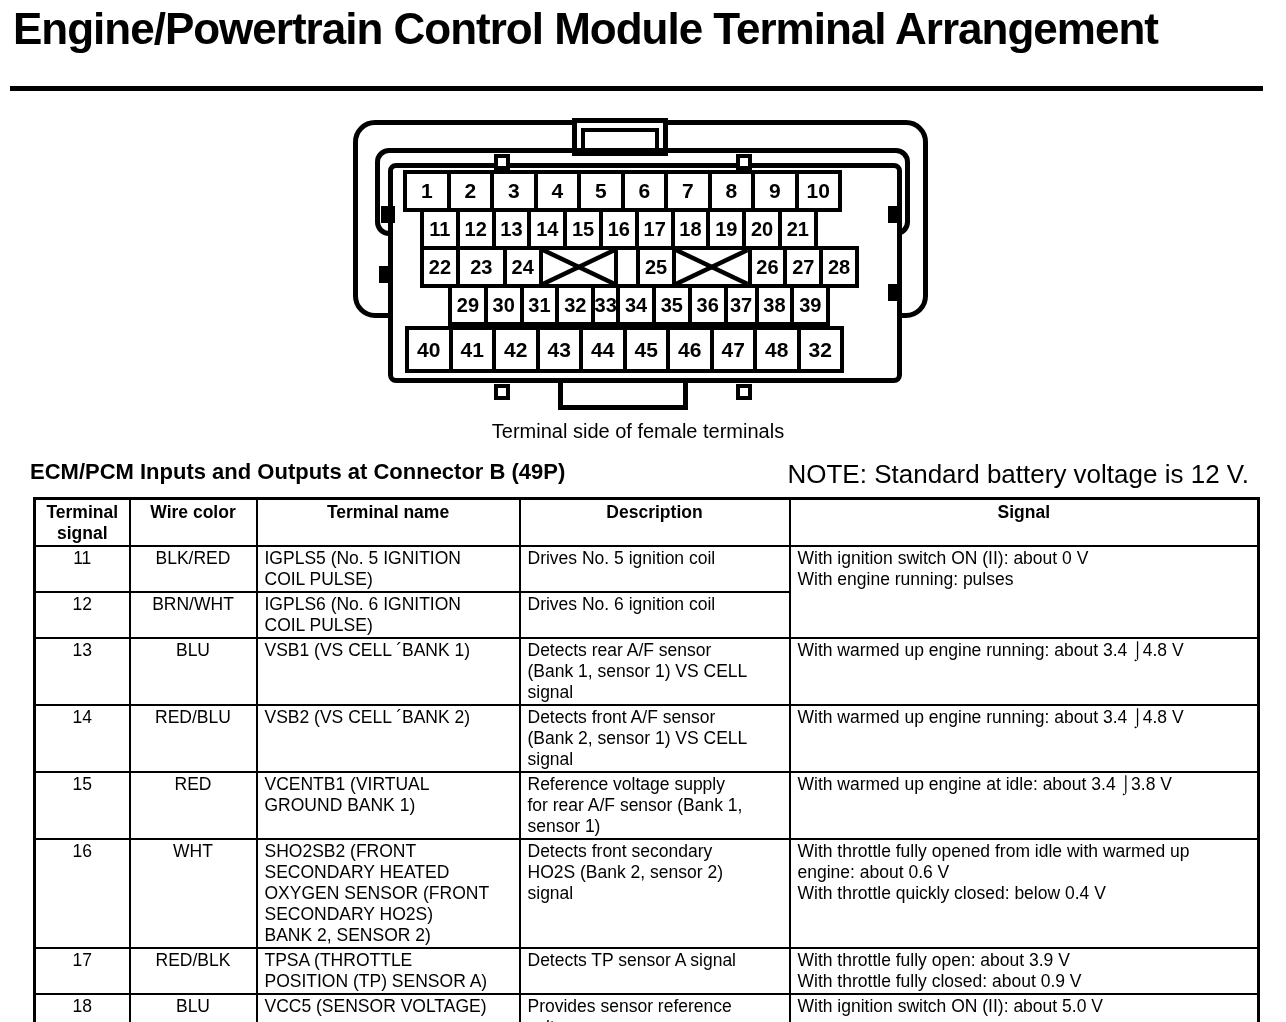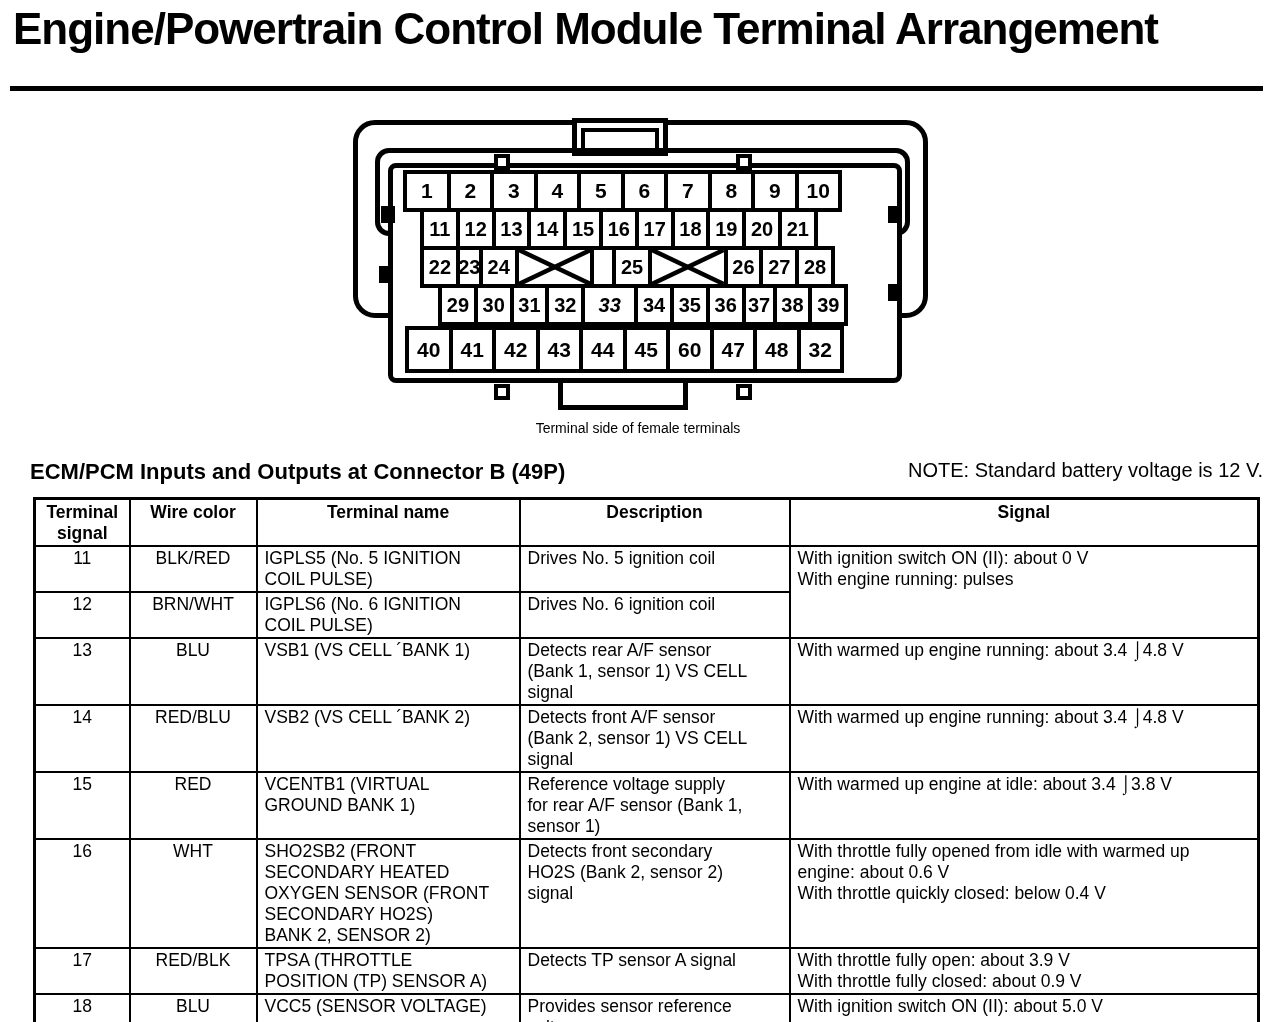--- a/index.html
+++ b/index.html
@@ -44,26 +44,26 @@
     height:100%;border:4px solid #000;background:#fff;margin-right:-4px;
     display:flex;align-items:center;justify-content:center;
     font-weight:bold;font-size:20px;position:relative;
   }
   .t-cell.lg{font-size:21px;}
   .t-cell.xcell svg{position:absolute;inset:0;width:100%;height:100%;display:block;}
   .t-cell.xcell line{stroke:#000;stroke-width:4.5;vector-effect:non-scaling-stroke;}
 
   .connector-caption{
     position:absolute;left:338px;top:420px;width:600px;text-align:center;
-    font-size:14px;
+    font-size:20px;
   }
 
   
   .section-heading{position:absolute;left:30px;top:459px;font-size:22px;font-weight:bold;white-space:nowrap;}
-  .note-text{position:absolute;right:23px;top:459px;font-size:20px;white-space:nowrap;}
+  .note-text{position:absolute;right:37px;top:459px;font-size:26px;white-space:nowrap;}
 
   
   #io-table{
     position:absolute;left:33px;top:497px;width:1224px;
     border-collapse:collapse;table-layout:fixed;border:3px solid #000;
   }
   #io-table th,#io-table td{
     border:2px solid #000;font-size:17.5px;line-height:21px;
     vertical-align:top;white-space:pre-line;padding:1px 7px;overflow:hidden;
   }
@@ -105,60 +105,60 @@
           <div class="t-cell" style="width: 39.8px;">15</div>
           <div class="t-cell" style="width: 39.8px;">16</div>
           <div class="t-cell" style="width: 39.8px;">17</div>
           <div class="t-cell" style="width: 39.8px;">18</div>
           <div class="t-cell" style="width: 39.8px;">19</div>
           <div class="t-cell" style="width: 39.8px;">20</div>
           <div class="t-cell" style="width: 39.8px;">21</div>
         </div>
         <div class="t-row" style="top: 78px; left: 27px; height: 42px;">
           <div class="t-cell" style="width: 39.8px;">22</div>
-          <div class="t-cell" style="width: 27px;">23</div>
+          <div class="t-cell" style="width: 51px;">23</div>
           <div class="t-cell" style="width: 39.8px;">24</div>
           <div class="t-cell xcell" style="width: 79.6px;">
             <svg viewBox="0 0 100 100" preserveAspectRatio="none">
               <line x1="0" y1="0" x2="100" y2="100"></line>
               <line x1="100" y1="0" x2="0" y2="100"></line>
             </svg>
           </div>
           <div class="t-cell" style="width: 39.8px; margin-left: 22px;">25</div>
           <div class="t-cell xcell" style="width: 79.6px;">
             <svg viewBox="0 0 100 100" preserveAspectRatio="none">
               <line x1="0" y1="0" x2="100" y2="100"></line>
               <line x1="100" y1="0" x2="0" y2="100"></line>
             </svg>
           </div>
           <div class="t-cell" style="width: 39.8px;">26</div>
           <div class="t-cell" style="width: 39.8px;">27</div>
           <div class="t-cell" style="width: 39.8px;">28</div>
         </div>
-        <div class="t-row" style="top: 116px; left: 17px; height: 42px; padding-left: 28px;">
+        <div class="t-row" style="top: 116px; left: 27px; height: 42px; padding-left: 28px;">
           <div class="t-cell" style="width: 39.8px;">29</div>
           <div class="t-cell" style="width: 39.8px;">30</div>
           <div class="t-cell" style="width: 39.8px;">31</div>
           <div class="t-cell" style="width: 39.8px;">32</div>
-          <div class="t-cell" style="width: 57px; font-style: italic;">33</div>
+          <div class="t-cell" style="width: 29px;">33</div>
           <div class="t-cell" style="width: 39.8px;">34</div>
           <div class="t-cell" style="width: 39.8px;">35</div>
           <div class="t-cell" style="width: 39.8px;">36</div>
           <div class="t-cell" style="width: 35px;">37</div>
           <div class="t-cell" style="width: 39.8px;">38</div>
           <div class="t-cell" style="width: 39.8px;">39</div>
         </div>
         <div class="t-row" style="top: 158px; left: 12px; height: 47px;">
           <div class="t-cell lg" style="width: 47.5px;">40</div>
           <div class="t-cell lg" style="width: 47.5px;">41</div>
           <div class="t-cell lg" style="width: 47.5px;">42</div>
           <div class="t-cell lg" style="width: 47.5px;">43</div>
           <div class="t-cell lg" style="width: 47.5px;">44</div>
           <div class="t-cell lg" style="width: 47.5px;">45</div>
-          <div class="t-cell lg" style="width: 47.5px;">60</div>
+          <div class="t-cell lg" style="width: 47.5px;">46</div>
           <div class="t-cell lg" style="width: 47.5px;">47</div>
           <div class="t-cell lg" style="width: 47.5px;">48</div>
           <div class="t-cell lg" style="width: 47.5px;">32</div>
         </div>
       </div>
     <div class="notch n-tl"></div>
     <div class="notch n-tr"></div>
     <div class="notch n-bl"></div>
     <div class="notch n-br"></div>
     <div class="side-tab s-l1"></div>

